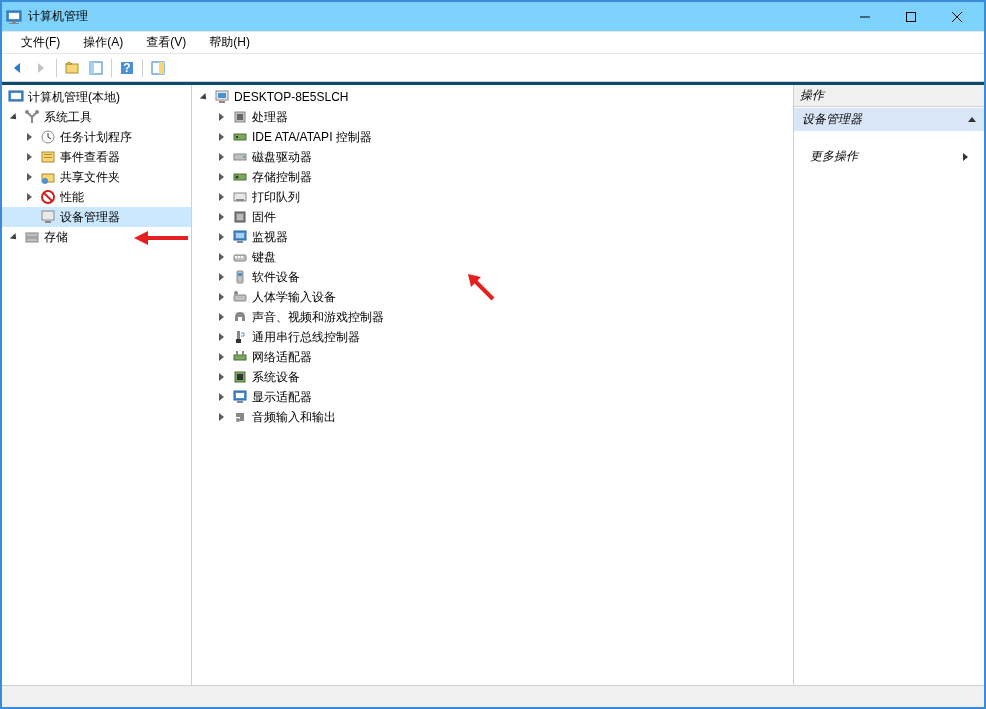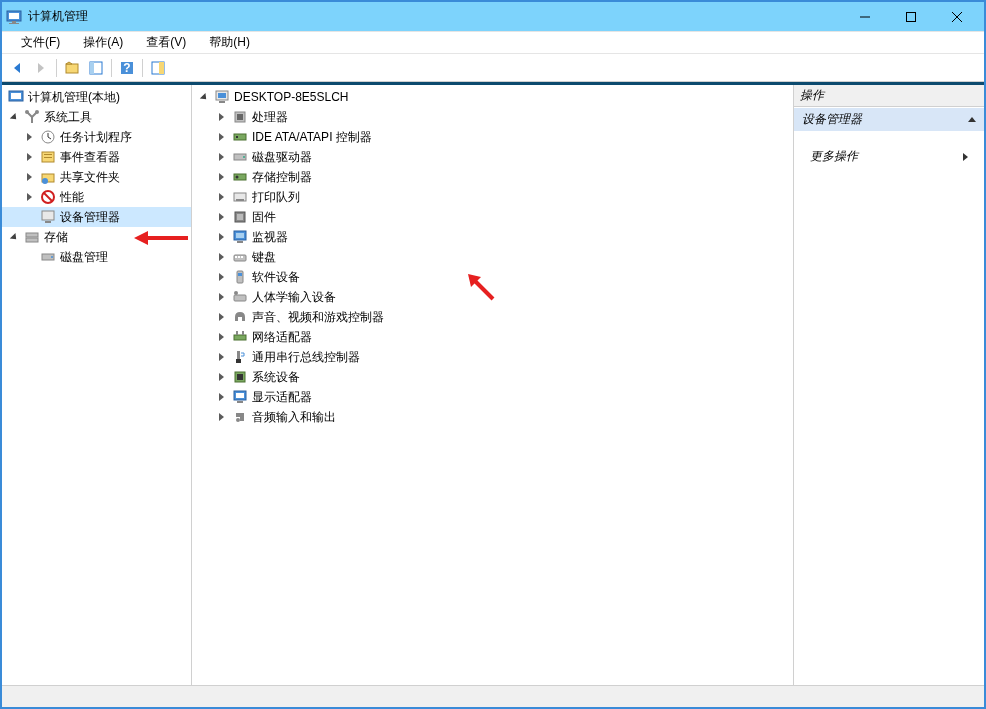--- a/index.html
+++ b/index.html
@@ -225,30 +225,20 @@
       <span class="indent" style="width:4px"></span>
       <span class="expander expanded"></span>
       <span class="tree-icon">
           <svg width="16" height="16">
             <rect x="2" y="4" width="12" height="4" fill="#c0c0c0" stroke="#888"></rect>
             <rect x="2" y="9" width="12" height="4" fill="#c0c0c0" stroke="#888"></rect>
           </svg>
         </span>
       <span class="tree-label">存储</span>
     </div>
-    <div class="tree-row">
-      <span class="indent" style="width:34px"></span>
-      <span class="tree-icon">
-          <svg width="16" height="16">
-            <rect x="2" y="5" width="12" height="6" fill="#c0c0c0" stroke="#888"></rect>
-            <circle cx="12" cy="8" r="1" fill="#4a90d9"></circle>
-          </svg>
-        </span>
-      <span class="tree-label">磁盘管理</span>
-    </div>
 
     <svg class="red-arrow" width="58" height="20">
         <path d="M56 10 L12 10" stroke="#e62020" stroke-width="4"></path>
         <path d="M2 10 L16 3 L16 17 Z" fill="#e62020"></path>
       </svg>
   </div>
 
   <div class="mid-panel">
     <div class="tree-row">
       <span class="indent" style="width:4px"></span>
@@ -384,38 +374,38 @@
               <path d="M3 8 Q3 3 8 3 Q13 3 13 8 L13 12 L10 12 L10 8 L6 8 L6 12 L3 12 Z" fill="#888"></path>
             </svg>
           </span>
           <span class="tree-label">声音、视频和游戏控制器</span>
         </div>
         <div class="tree-row">
           <span class="indent" style="width:22px"></span>
           <span class="expander collapsed"></span>
           <span class="tree-icon">
             <svg width="16" height="16">
+              <rect x="5" y="2" width="3" height="8" fill="#888"></rect>
+              <rect x="4" y="10" width="5" height="4" fill="#333"></rect>
+              <path d="M9 4 L12 4 L12 7 L9 7" fill="none" stroke="#4a90d9"></path>
+            </svg>
+          </span>
+          <span class="tree-label">通用串行总线控制器</span>
+        </div>
+        <div class="tree-row">
+          <span class="indent" style="width:22px"></span>
+          <span class="expander collapsed"></span>
+          <span class="tree-icon">
+            <svg width="16" height="16">
               <rect x="2" y="6" width="12" height="5" fill="#7aa860" stroke="#4a7030"></rect>
               <rect x="4" y="2" width="2" height="4" fill="#888"></rect>
               <rect x="10" y="2" width="2" height="4" fill="#888"></rect>
             </svg>
           </span>
           <span class="tree-label">网络适配器</span>
-        </div>
-        <div class="tree-row">
-          <span class="indent" style="width:22px"></span>
-          <span class="expander collapsed"></span>
-          <span class="tree-icon">
-            <svg width="16" height="16">
-              <rect x="5" y="2" width="3" height="8" fill="#888"></rect>
-              <rect x="4" y="10" width="5" height="4" fill="#333"></rect>
-              <path d="M9 4 L12 4 L12 7 L9 7" fill="none" stroke="#4a90d9"></path>
-            </svg>
-          </span>
-          <span class="tree-label">通用串行总线控制器</span>
         </div>
         <div class="tree-row">
           <span class="indent" style="width:22px"></span>
           <span class="expander collapsed"></span>
           <span class="tree-icon">
             <svg width="16" height="16">
               <rect x="3" y="3" width="10" height="10" fill="#7aa860" stroke="#4a7030"></rect>
               <rect x="5" y="5" width="6" height="6" fill="#333"></rect>
             </svg>
           </span>

